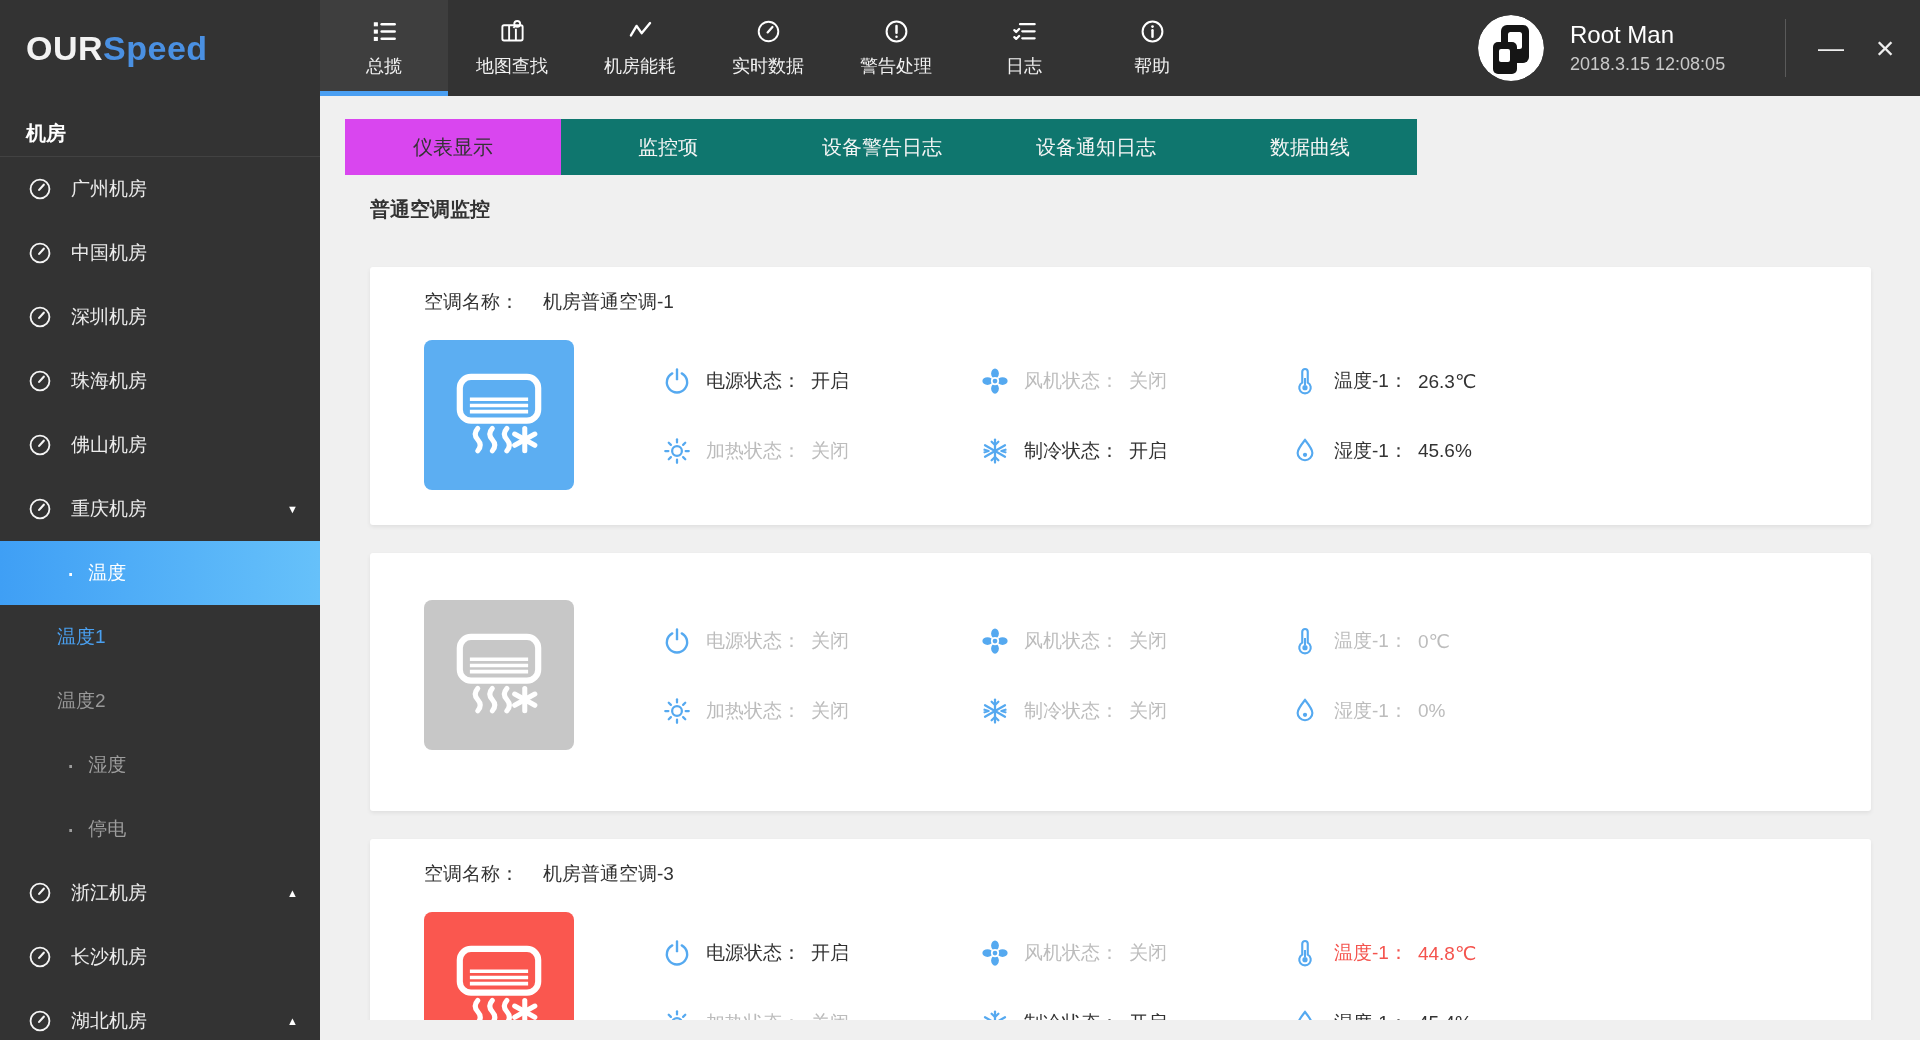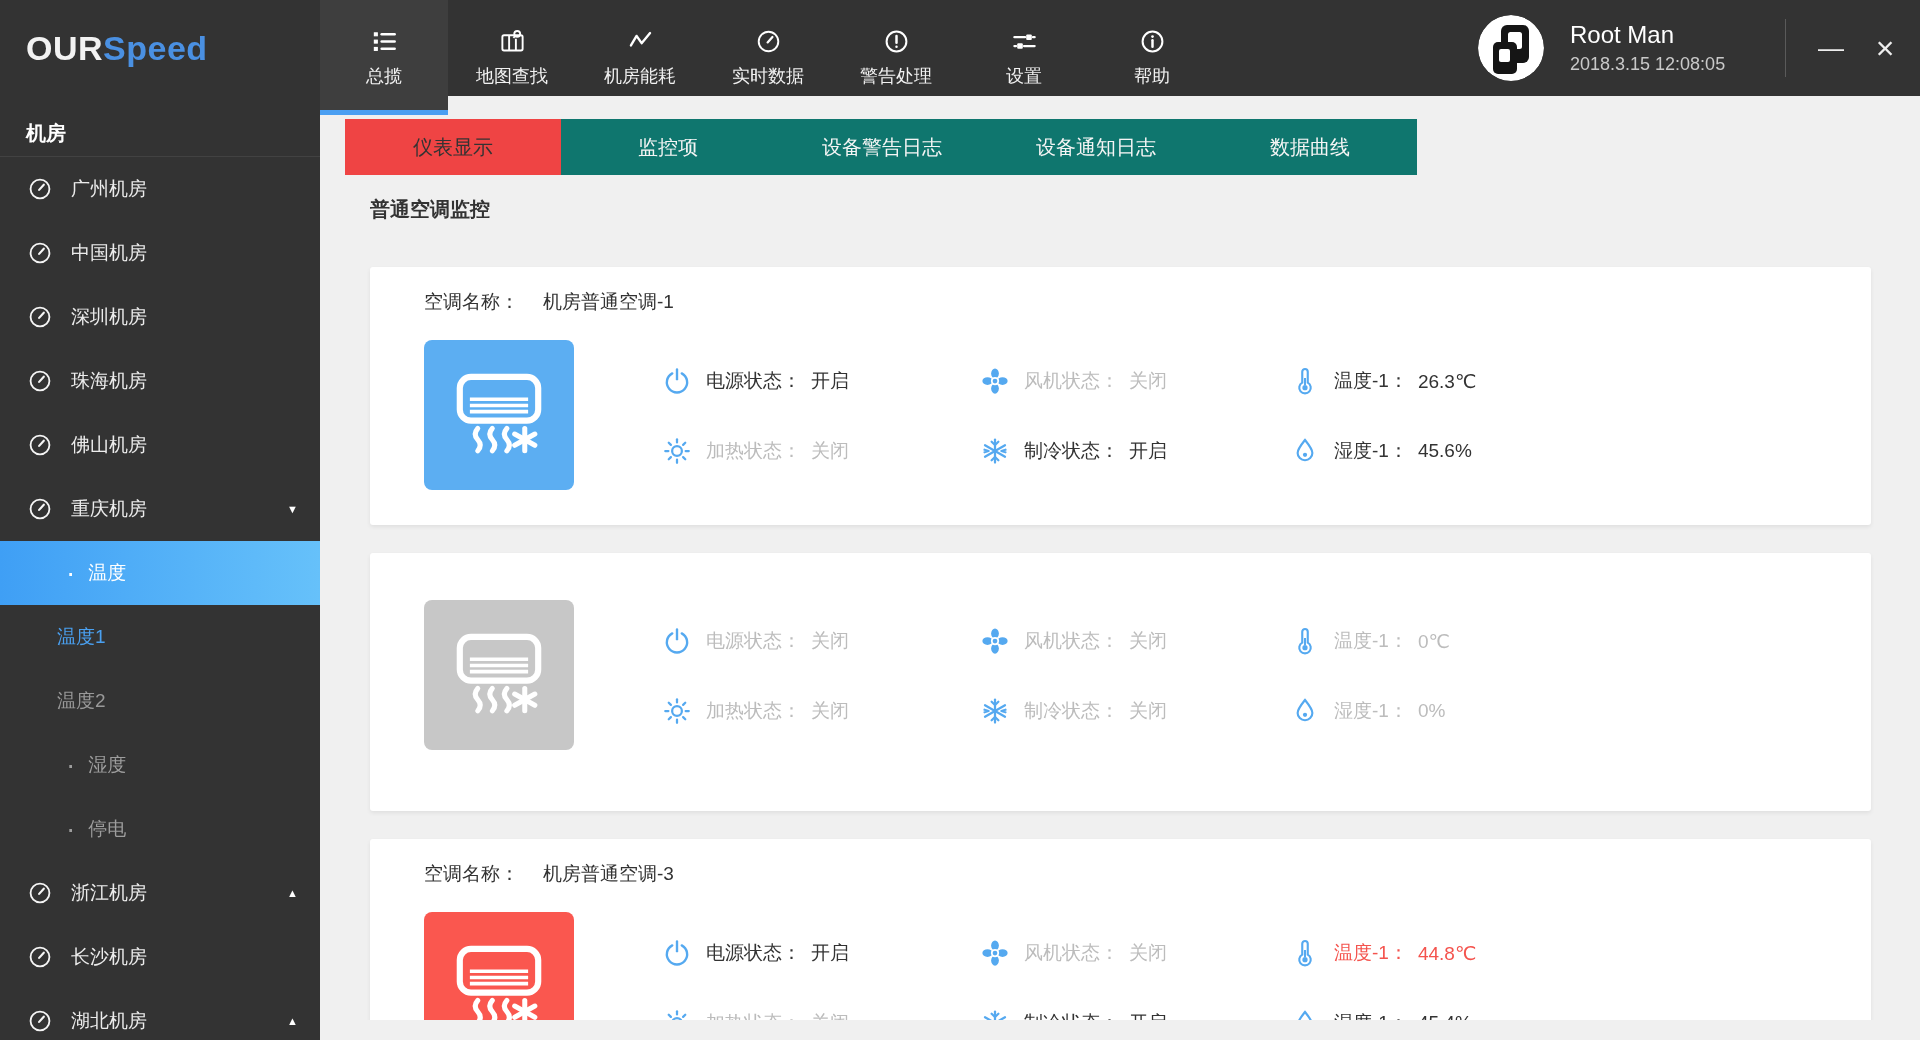--- a/index.html
+++ b/index.html
@@ -7,21 +7,21 @@
     font-family:"Liberation Sans","DejaVu Sans",sans-serif; background:#f0f0f0; }
   .app { position:relative; width:1920px; height:1040px; }
 
   
   .topbar { position:absolute; top:0; left:0; right:0; height:96px; background:#333333; z-index:5; }
   .logo { position:absolute; left:26px; top:0; height:96px; display:flex; align-items:center;
     font-size:34px; font-weight:700; letter-spacing:.5px; }
   .logo .p1 { color:#f2f2f2; }
   .logo .p2 { color:#4a90e2; }
   .topnav { position:absolute; left:320px; top:0; height:96px; display:flex; }
-  .nav-item { width:128px; height:115px; display:flex; flex-direction:column; align-items:center;
+  .nav-item { width:128px; height:96px; display:flex; flex-direction:column; align-items:center;
     justify-content:center; color:#f1f1f1; cursor:pointer; position:relative; }
   .nav-item .nv-ic { width:27px; height:27px; color:#ffffff; }
   .nav-item .nv-ic svg { width:27px; height:27px; display:block; }
   .nav-item .nv-lb { font-size:18px; margin-top:9px; }
   .nav-item.active { background:#3e3e3e; }
   .nav-item.active::after { content:""; position:absolute; left:0; right:0; bottom:0; height:5px; background:#4a9ff2; }
   .userbox { position:absolute; right:0; top:0; height:96px; display:flex; align-items:center; }
   .avatar { width:66px; height:66px; border-radius:50%; overflow:hidden; cursor:pointer; flex:none; }
   .avatar svg { width:66px; height:66px; display:block; }
   .uinfo { margin-left:26px; width:215px; }
@@ -52,21 +52,21 @@
     font-size:11px; color:#ffffff; }
   .sb-item.expand-down .sb-arrow { display:block; }
   .sb-item.expand-up .sb-arrow { display:block; }
 
   
   .main { position:absolute; top:96px; left:320px; right:0; bottom:0; background:#f0f0f0; }
   .clip { position:absolute; top:0; left:0; right:0; bottom:20px; overflow:hidden; }
   .tabbar { display:flex; margin:23px 19px 0 25px; height:56px; }
   .tab { height:56px; display:flex; align-items:center; justify-content:center; font-size:20px;
     cursor:pointer; background:#0f766e; color:#f5f5f5; width:214px; }
-  .tab.active { background:#ef4444; color:#333333; width:216px; font-weight:500; }
+  .tab.active { background:#d946ef; color:#333333; width:216px; font-weight:500; }
   .section-title { margin:20px 0 0 50px; font-size:20px; font-weight:700; color:#333333; height:28px; line-height:28px; }
   .cards { margin:44px 49px 0 50px; }
   .card { background:#ffffff; border-radius:3px; height:258px; margin-bottom:28px;
     padding:22px 0 0 54px; box-shadow:0 2px 4px rgba(0,0,0,.07); }
   .card-title { font-size:19px; color:#333333; height:26px; line-height:26px; }
   .card-title .cn { margin-left:24px; }
   .card-body { display:flex; margin-top:25px; }
   .ac-tile { width:150px; height:150px; border-radius:8px; flex:none;
     display:flex; align-items:center; justify-content:center; }
   .ac-tile svg { width:112px; height:112px; display:block; }
@@ -147,34 +147,33 @@
           <span class="nv-ic">
             <svg viewBox="0 0 24 24" fill="none" stroke="currentColor" stroke-width="1.8">
               <circle cx="12" cy="12" r="8.8"></circle>
               <line x1="12" y1="7" x2="12" y2="13.2" stroke-width="2.2" stroke-linecap="round"></line>
               <circle cx="12" cy="16.6" r="1.1" fill="currentColor" stroke="none"></circle>
             </svg>
           </span>
           <span class="nv-lb">警告处理</span>
         </div>
 
-
         <div class="nav-item">
           <span class="nv-ic">
-            <svg viewBox="0 0 24 24" fill="none" stroke="currentColor" stroke-width="2" stroke-linecap="round">
-              <line x1="3" y1="8.2" x2="12.5" y2="8.2"></line>
-              <rect x="13.5" y="5.7" width="5" height="5" rx="1" fill="currentColor" stroke="none"></rect>
-              <line x1="19.5" y1="8.2" x2="21" y2="8.2"></line>
-              <line x1="3" y1="16" x2="4.5" y2="16"></line>
-              <rect x="5.5" y="13.5" width="5" height="5" rx="1" fill="currentColor" stroke="none"></rect>
-              <line x1="11.5" y1="16" x2="21" y2="16"></line>
-            </svg>
-          </span>
-          <span class="nv-lb">设置</span>
-        </div>
+            <svg viewBox="0 0 24 24" fill="none" stroke="currentColor" stroke-width="2" stroke-linecap="round" stroke-linejoin="round">
+              <line x1="8" y1="5.5" x2="21" y2="5.5"></line>
+              <polyline points="3,10.8 4.6,12.4 7.2,9.8"></polyline>
+              <line x1="10" y1="11.8" x2="21" y2="11.8"></line>
+              <polyline points="3,17 4.6,18.6 7.2,16"></polyline>
+              <line x1="10" y1="18" x2="21" y2="18"></line>
+            </svg>
+          </span>
+          <span class="nv-lb">日志</span>
+        </div>
+
 
         <div class="nav-item">
           <span class="nv-ic">
             <svg viewBox="0 0 24 24" fill="none" stroke="currentColor" stroke-width="1.8">
               <circle cx="12" cy="12" r="8.8"></circle>
               <line x1="12" y1="10.8" x2="12" y2="16.6" stroke-width="2.2" stroke-linecap="round"></line>
               <circle cx="12" cy="7.6" r="1.2" fill="currentColor" stroke="none"></circle>
             </svg>
           </span>
           <span class="nv-lb">帮助</span>

